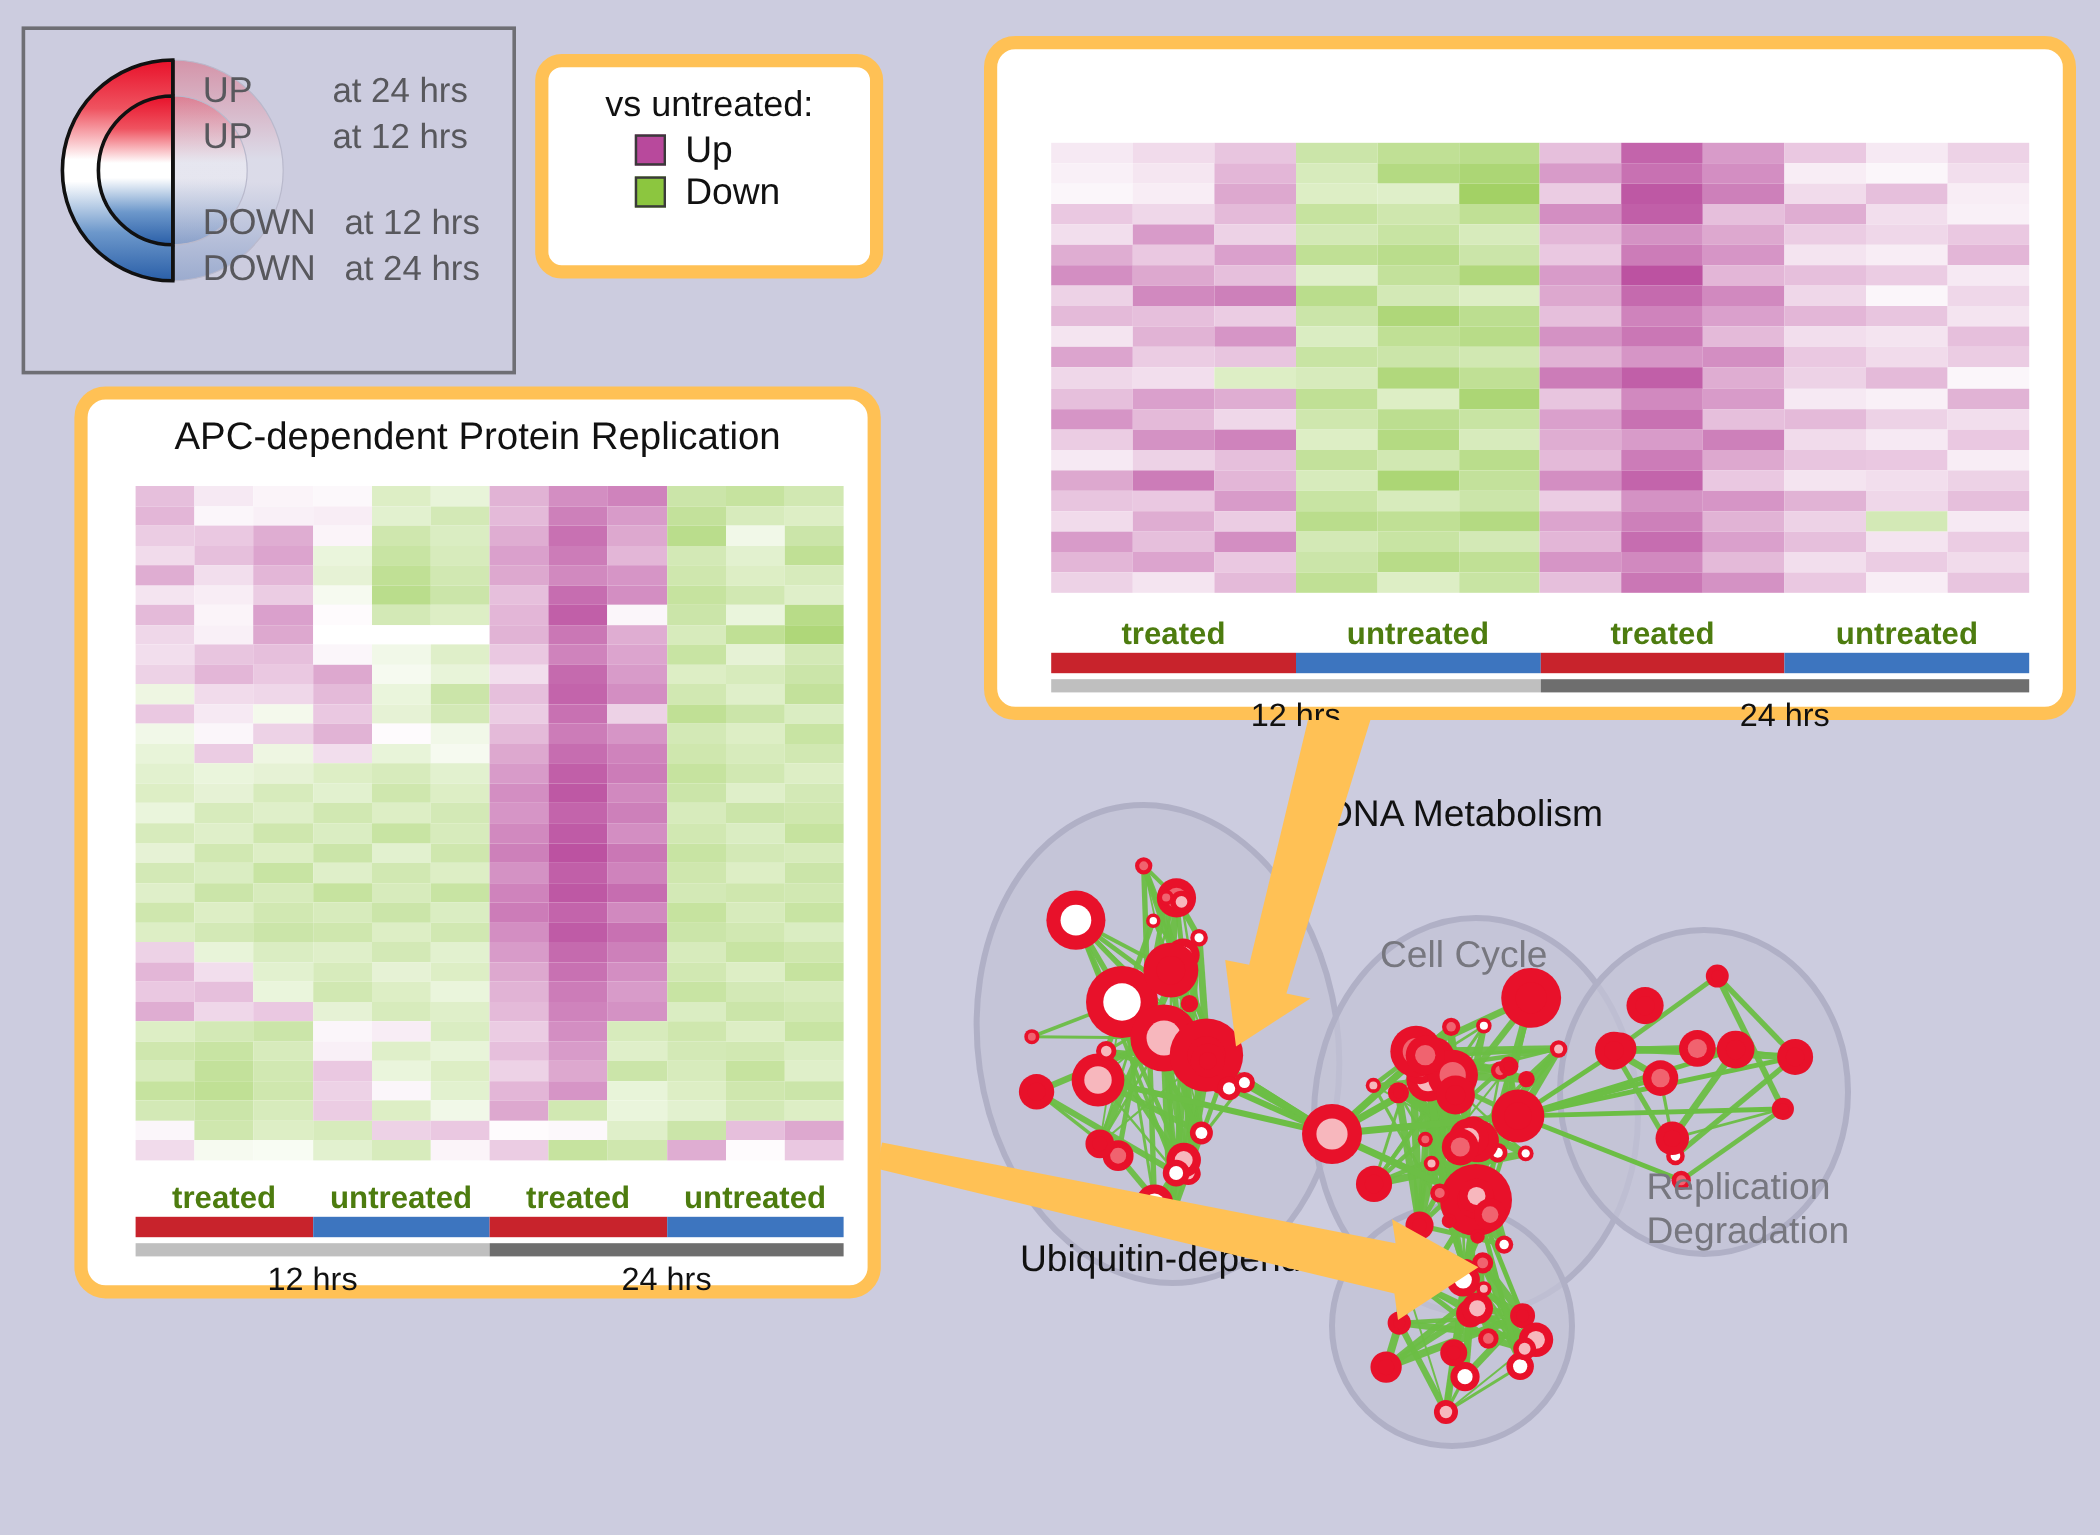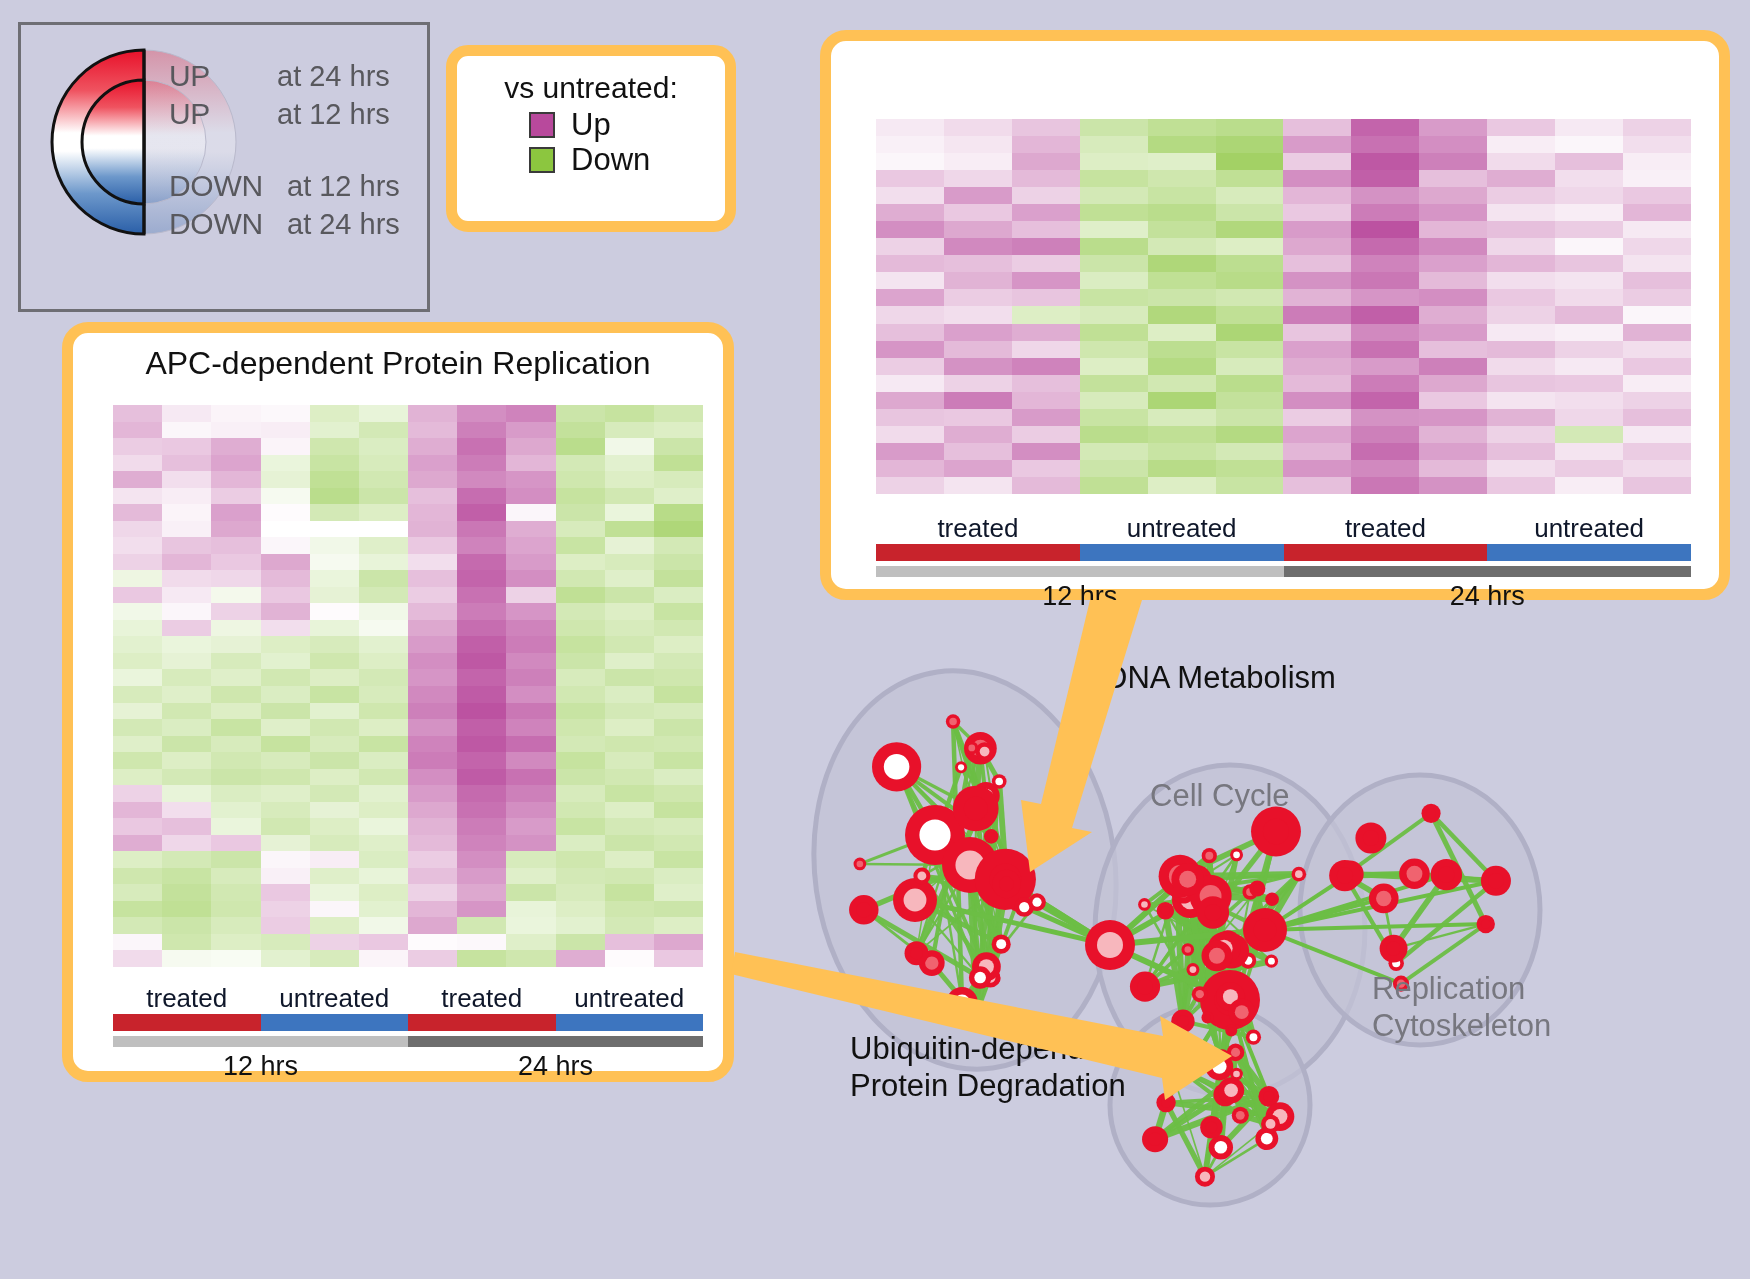--- a/index.html
+++ b/index.html
@@ -34,21 +34,21 @@
   #updown-legend .ttl{font-size:30px;color:#111;text-align:center;line-height:1.18;}
   .ud-row{display:flex;align-items:center;justify-content:flex-start;margin-left:72px;margin-top:4px;}
   .ud-sw{width:26px;height:26px;border:2px solid #3a3a3a;box-sizing:border-box;margin-right:16px;}
   .ud-lb{font-size:31px;color:#111;line-height:1;}
 
   
   .card{position:absolute;background:#fff;border:11px solid #ffc155;border-radius:26px;box-sizing:border-box;}
   .card .card-title{text-align:center;font-size:32px;color:#111;margin-top:12px;}
   .hm{display:grid;}
   .hm div{width:100%;height:100%;}
-  .axis-labels{display:grid;grid-template-columns:repeat(4,1fr);font-size:26px;color:#0f172a;text-align:center;}
+  .axis-labels{display:grid;grid-template-columns:repeat(4,1fr);font-size:26px;color:#4d7c0f;text-align:center;font-weight:bold;}
   .group-bar{display:grid;grid-template-columns:repeat(4,1fr);height:17px;}
   .time-bar{display:grid;grid-template-columns:repeat(2,1fr);height:11px;margin-top:5px;}
   .time-labels{display:grid;grid-template-columns:repeat(2,1fr);font-size:27px;color:#111;text-align:center;margin-top:4px;}
 
   
   #card-repfork{left:820px;top:30px;width:910px;height:570px;}
   #card-repfork .hm{position:absolute;left:45px;top:78px;width:815px;height:375px;}
   #card-repfork .legend-stack{position:absolute;left:45px;top:472px;width:815px;}
 
   
@@ -1308,25 +1308,24 @@
         <circle cx="476.502365386744" cy="474.01611002717505" r="6.378831982789017" fill="#e8112a"></circle>
         <circle cx="476.502365386744" cy="474.01611002717505" r="3.316992631050289" fill="#f7b7bd"></circle>
         <circle cx="350" cy="345" r="25" fill="#e8112a"></circle>
         <circle cx="350" cy="345" r="13" fill="#f7b7bd"></circle>
       </svg>
 
     <div class="net-label" id="label-dna-metabolism">DNA Metabolism</div>
     <div class="net-label" id="label-cell-cycle">Cell Cycle</div>
     <div class="net-label" id="label-microtubule">
       <div>Replication</div>
-      <div>Cytoskeleton</div>
+      <div>Degradation</div>
     </div>
     <div class="net-label" id="label-ubiquitin">
       <div>Ubiquitin-dependent</div>
-      <div>Protein Degradation</div>
     </div>
   </div>
 
   <svg id="connectors" style="position:absolute;left:0;top:0;width:1750px;height:1279px;pointer-events:none">
     <g fill="#ffc155">
 
       <path d="M1090 600 L1142 600 L1072 828 L1092 832 L1030 872 L1021 800 L1041 804 Z"></path>
 
       <path d="M735 952 L1163 1036 L1160 1016 L1232 1056 L1165 1100 L1162 1078 L731 974 Z"></path>
     </g>

